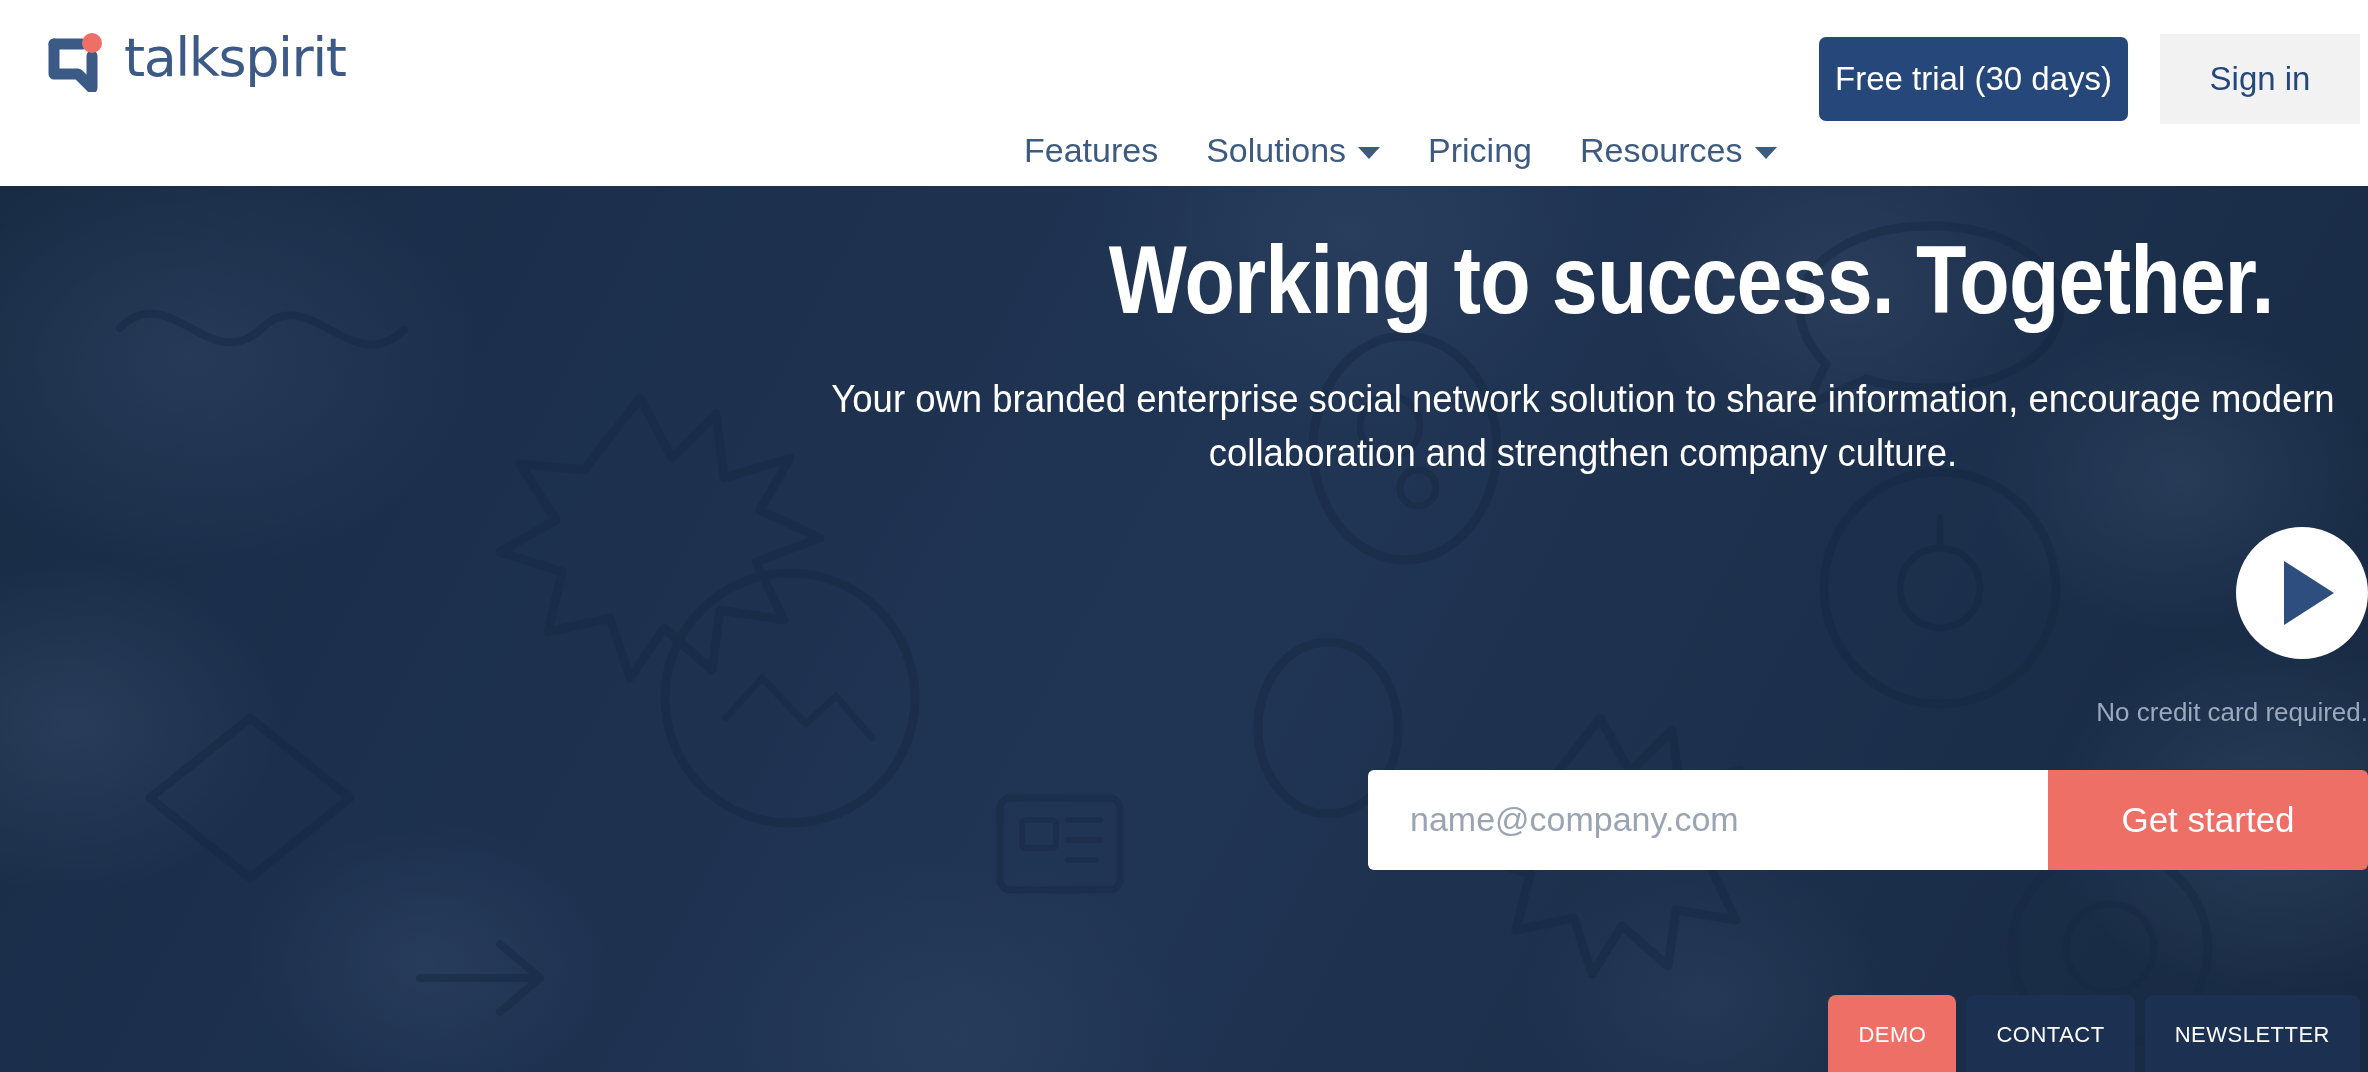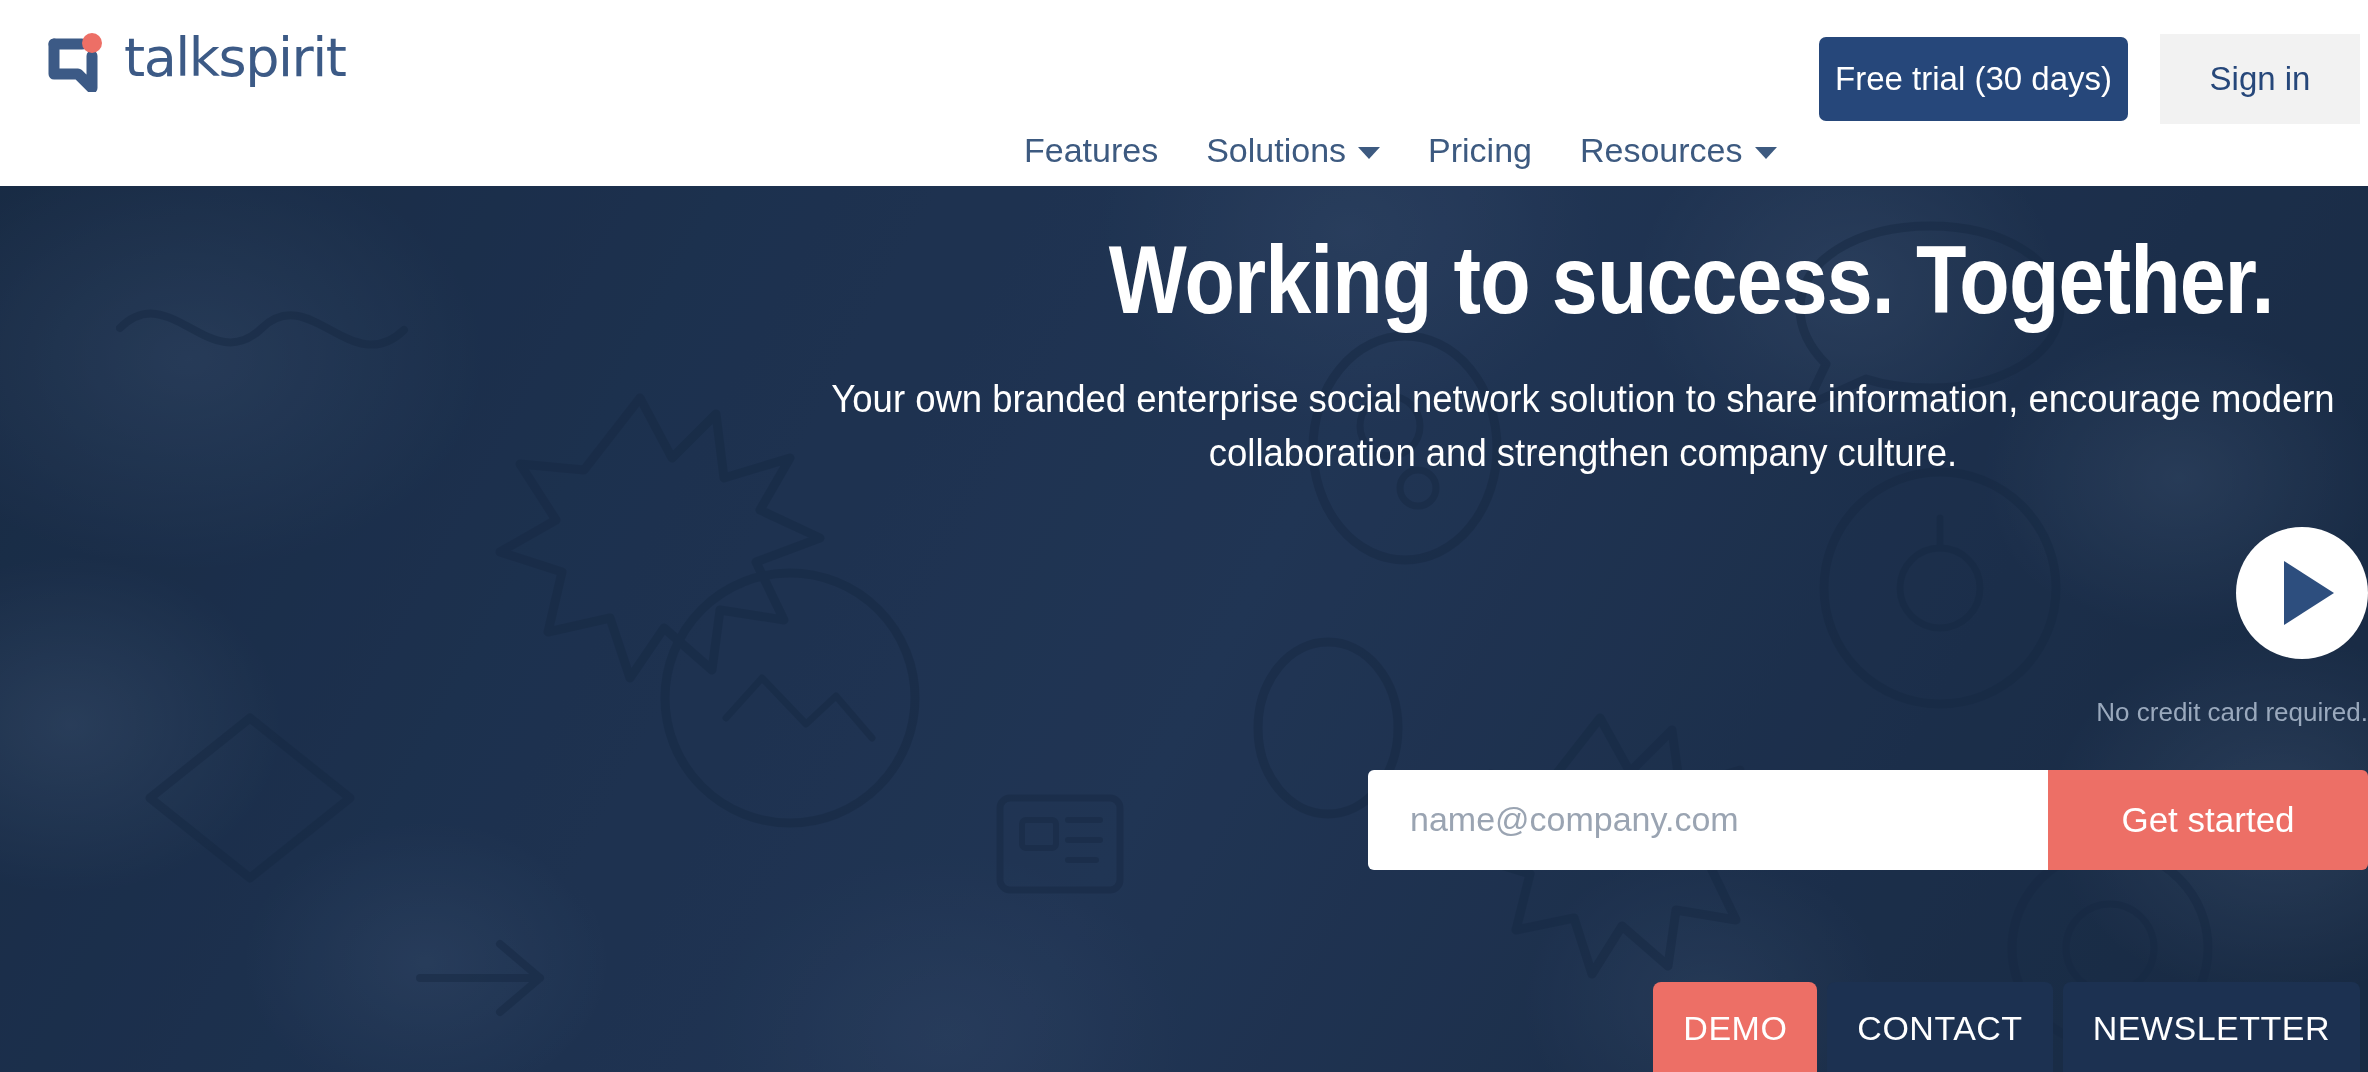--- a/index.html
+++ b/index.html
@@ -253,21 +253,21 @@
     right: 0;
     bottom: 0;
     display: flex;
     align-items: flex-end;
     gap: 10px;
     padding-right: 8px;
     z-index: 25;
   }
   .tab {
     font-family: "Liberation Sans", sans-serif;
-    font-size: 34px;
+    font-size: 22px;
     letter-spacing: 0.5px;
     color: #ffffff;
     background: #1c3151;
     border: none;
     border-radius: 8px 8px 0 0;
     padding: 27px 30px 24px 30px;
     cursor: pointer;
     white-space: nowrap;
   }
   .tab.active { background: #ed6f66; }

